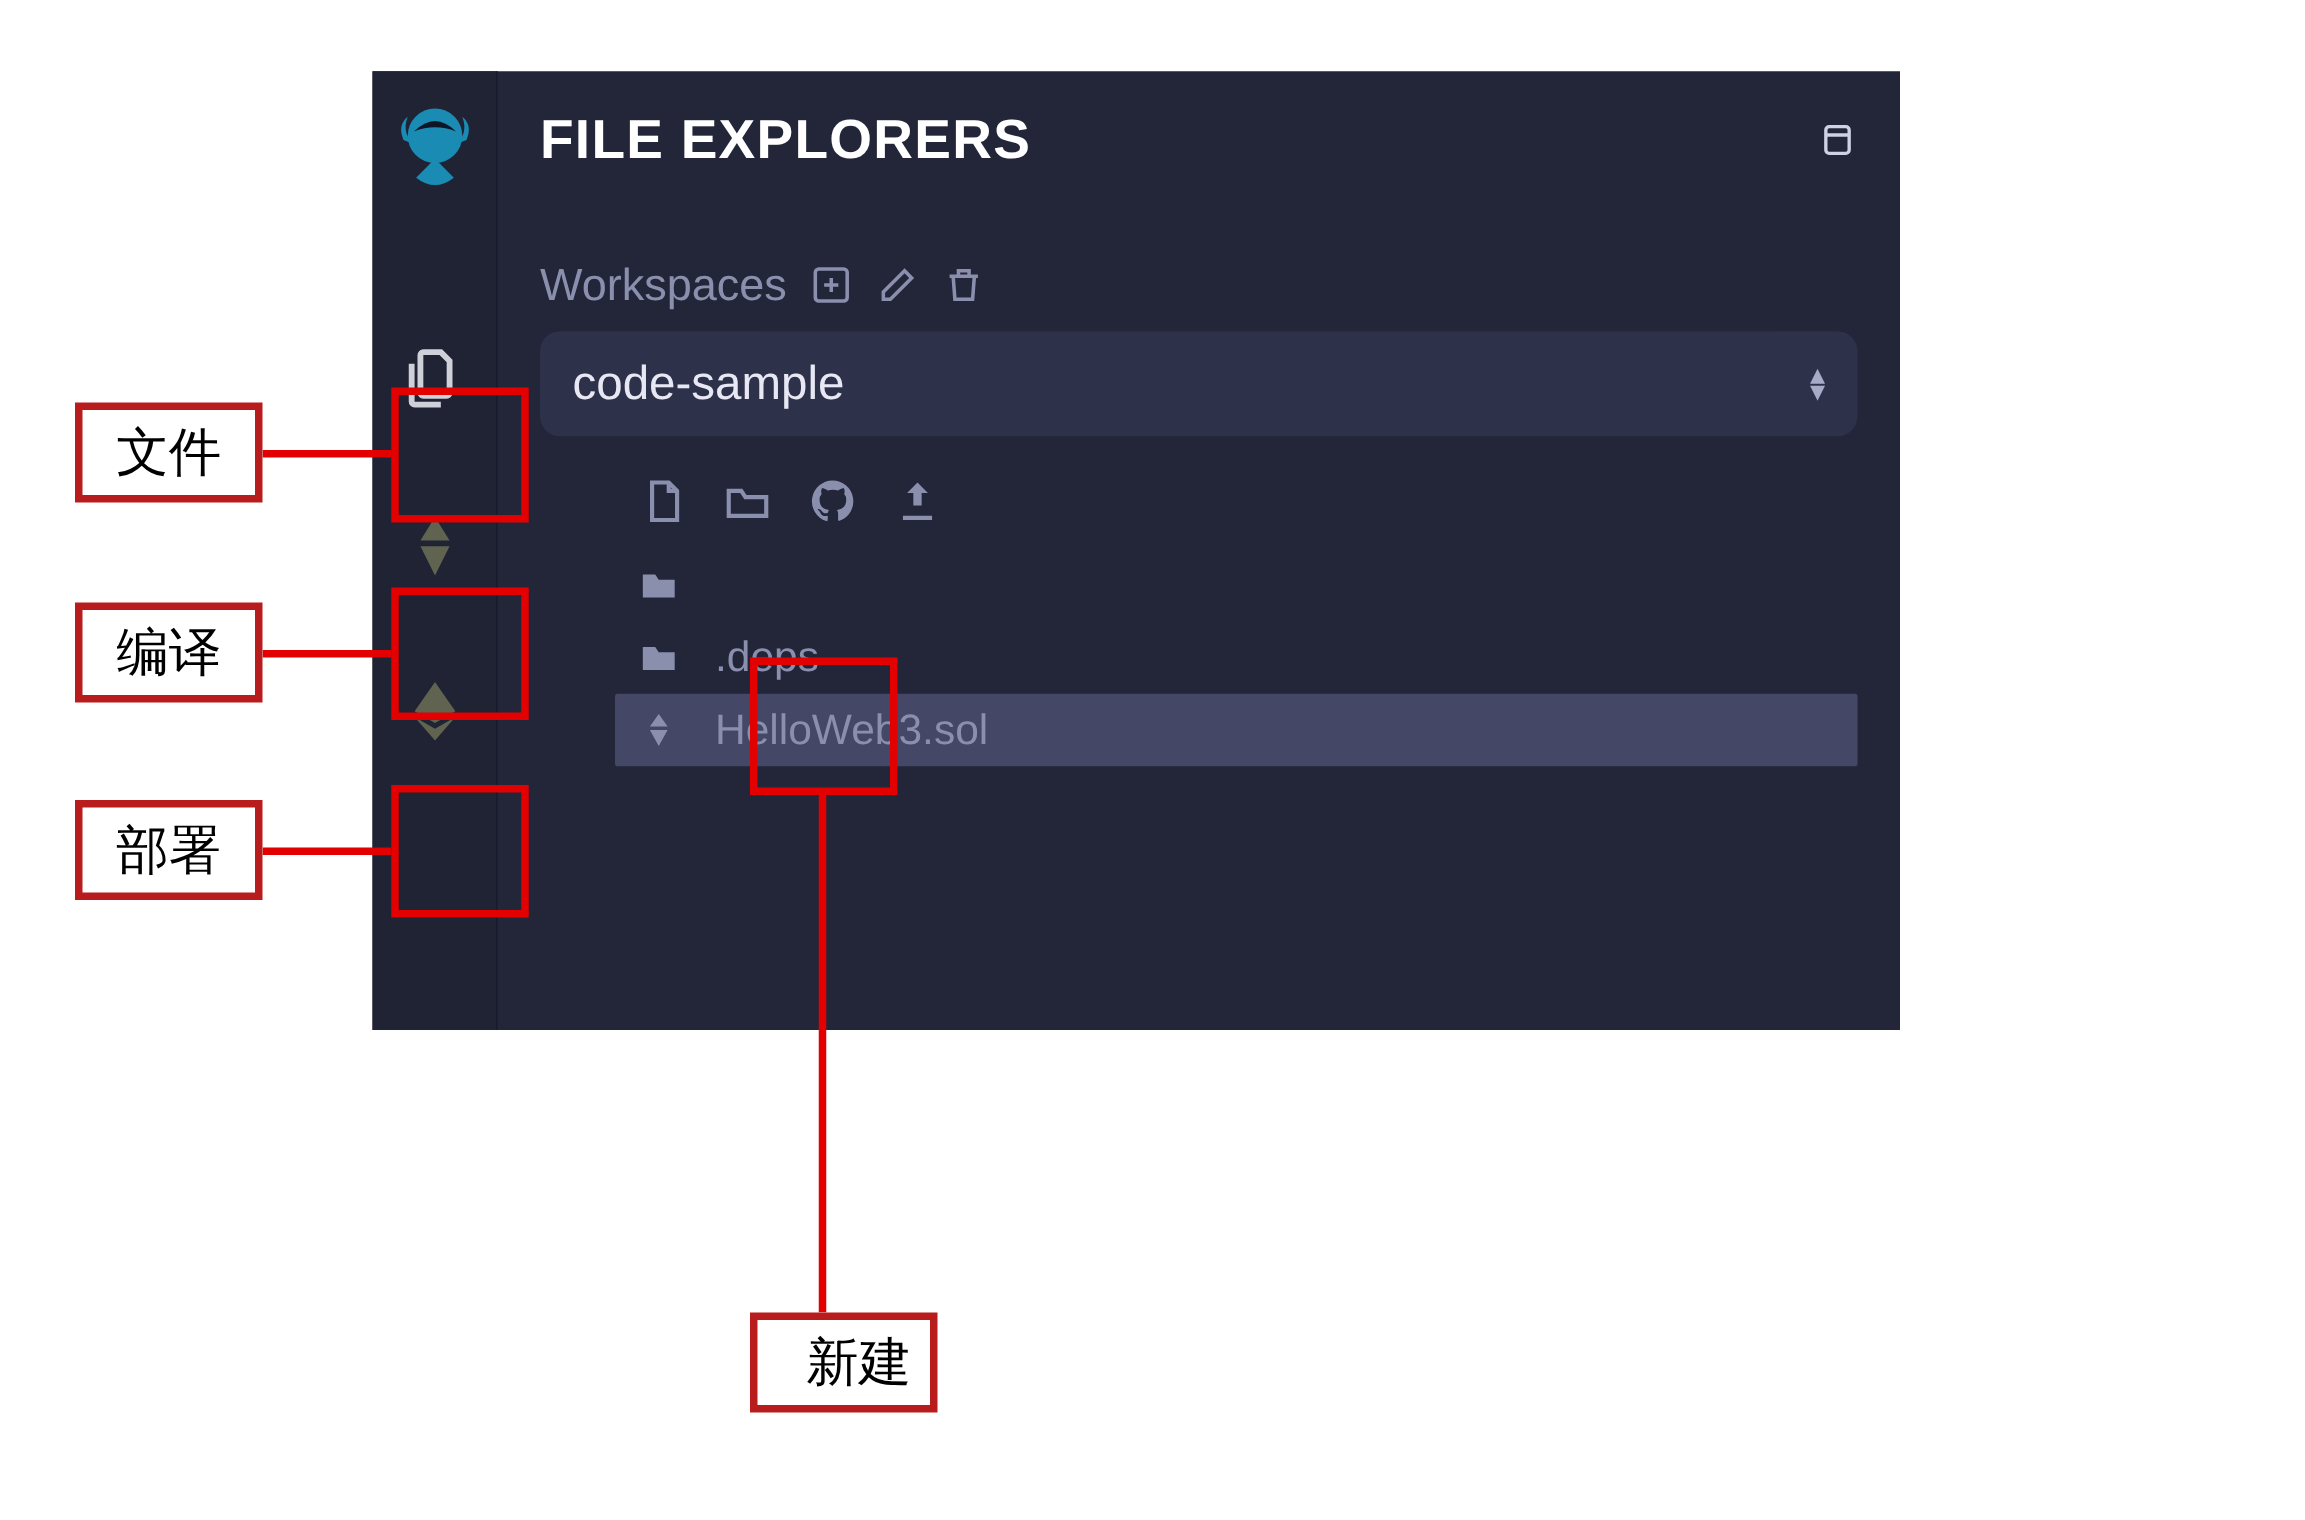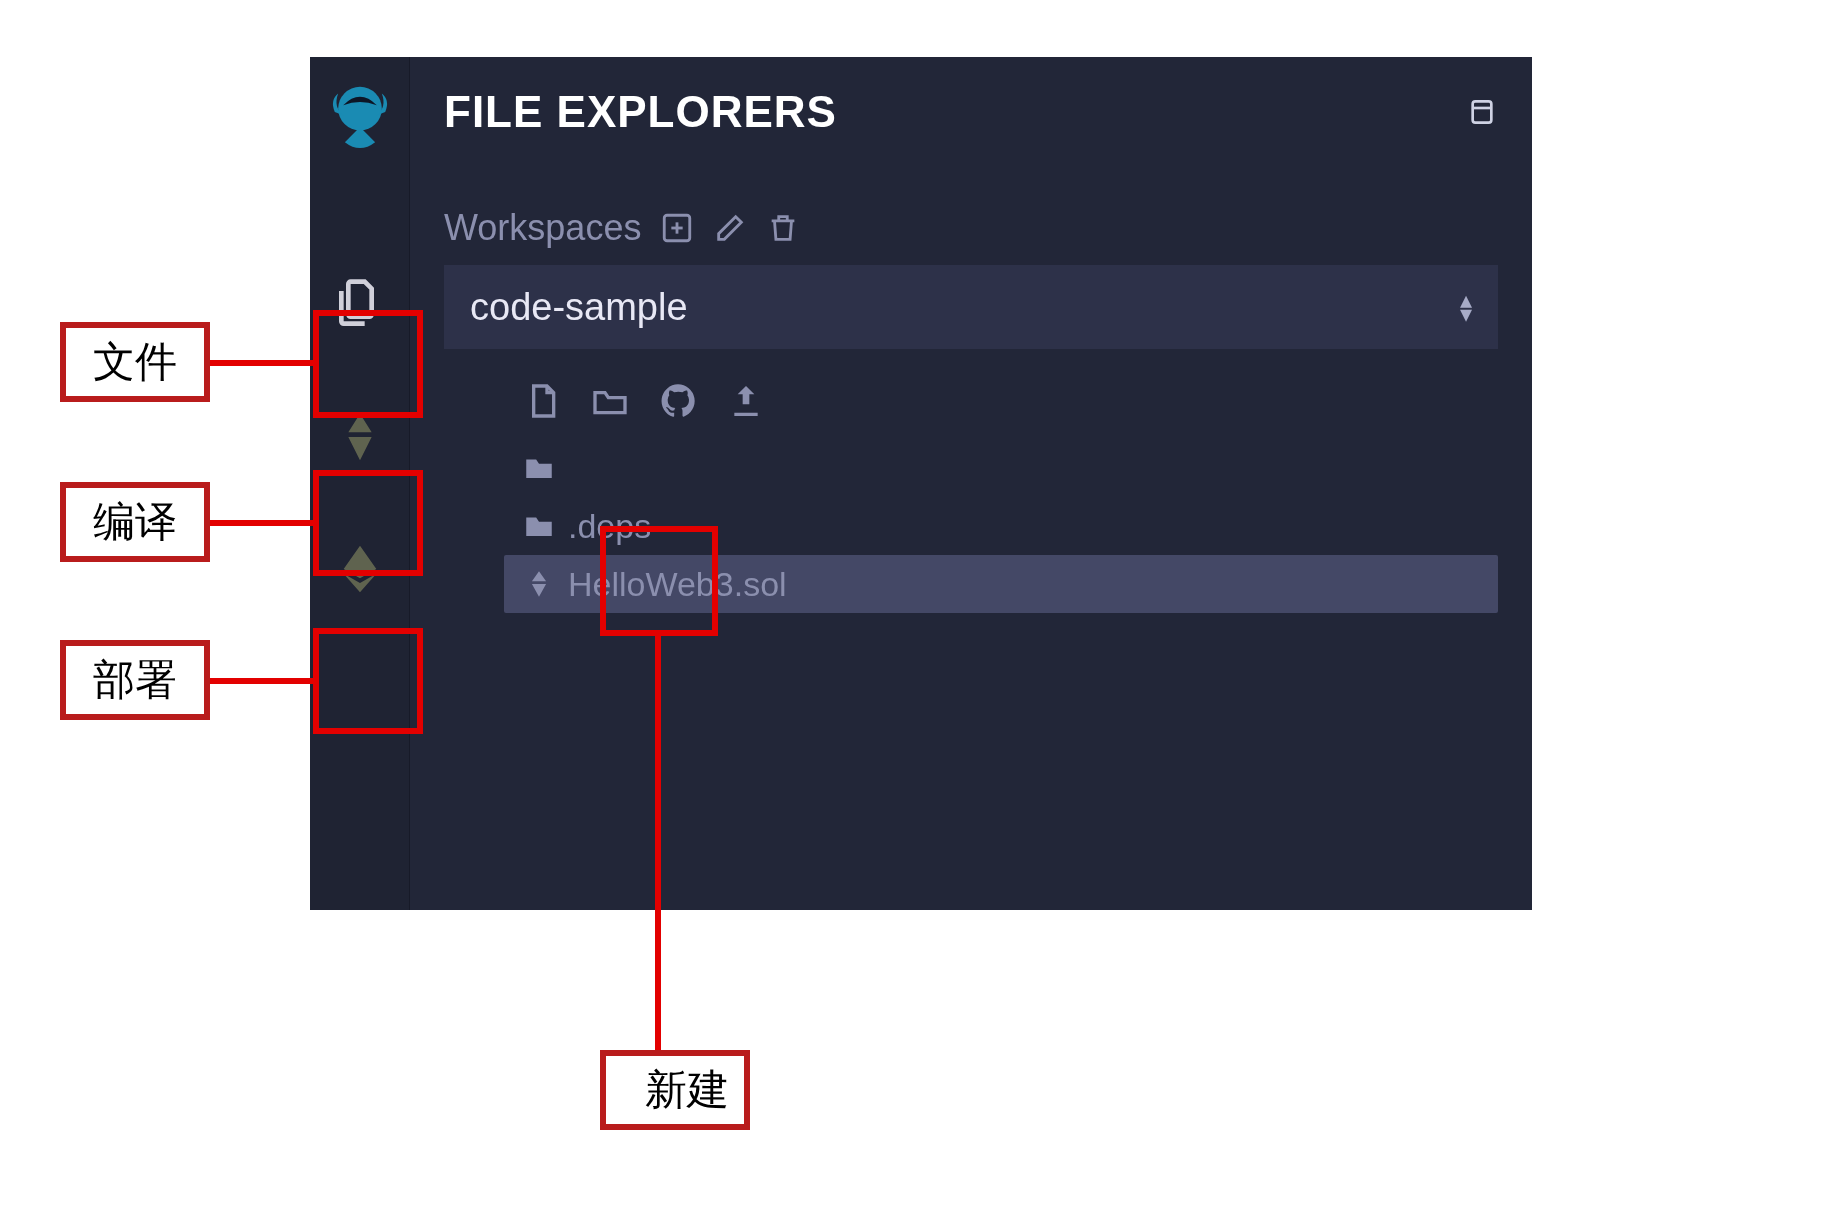--- a/index.html
+++ b/index.html
@@ -36,25 +36,24 @@
     background: #e30000;
     z-index: 49;
   }
 
   
   .ide {
     position: absolute;
     left: 298px;
     top: 57px;
     width: 1222px;
-    height: 853px;
+    height: 767px;
     background: #222638;
     display: flex;
     color: #e8e8f0;
-    margin-left: 12px;
   }
 
   .vert-bar {
     width: 100px;
     background: #1f2333;
     display: flex;
     flex-direction: column;
     align-items: center;
     padding-top: 18px;
     gap: 0;
@@ -98,21 +97,21 @@
     align-items: center;
     gap: 19px;
     color: #8b8fae;
     font-size: 36px;
     margin-bottom: 16px;
   }
   .ws-row .mini-icon { width: 34px; height: 34px; color:#8b8fae; display:flex;align-items:center;justify-content:center;}
   .ws-select {
     background: #2d3149;
     height: 84px;
-    border-radius: 0;
+    border-radius: 16px;
     display: flex;
     align-items: center;
     justify-content: space-between;
     padding: 0 26px;
     font-size: 38px;
     color: #e8e8f5;
     margin-bottom: 28px;
   }
   .ws-caret { color:#a7abc7; font-size:24px; line-height:0.6; display:flex;flex-direction:column;gap:0;}
 
@@ -126,21 +125,21 @@
   }
   .file-toolbar .ft-icon { width:48px;height:48px; display:flex;align-items:center;justify-content:center;}
   .file-toolbar svg { width: 40px; height: 40px; }
 
   .tree {
     padding-left: 68px;
   }
   .tree-row {
     display: flex;
     align-items: center;
-    gap: 12px;
+    gap: 28px;
     height: 58px;
     padding-left: 10px;
     font-size: 34px;
     color: #8b8fae;
   }
   .tree-row.selected {
     background: #444866;
     border-radius: 2px;
   }
   .tree-row .ti { width: 34px; height: 34px; display:flex;align-items:center;justify-content:center; color:#8b8fae;}

